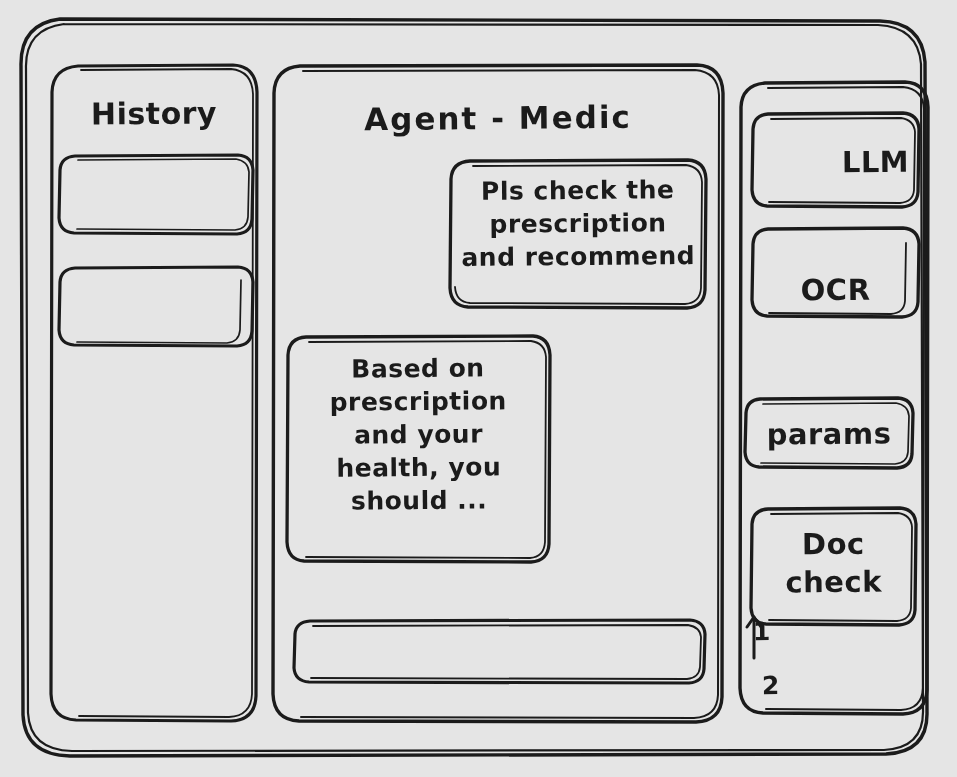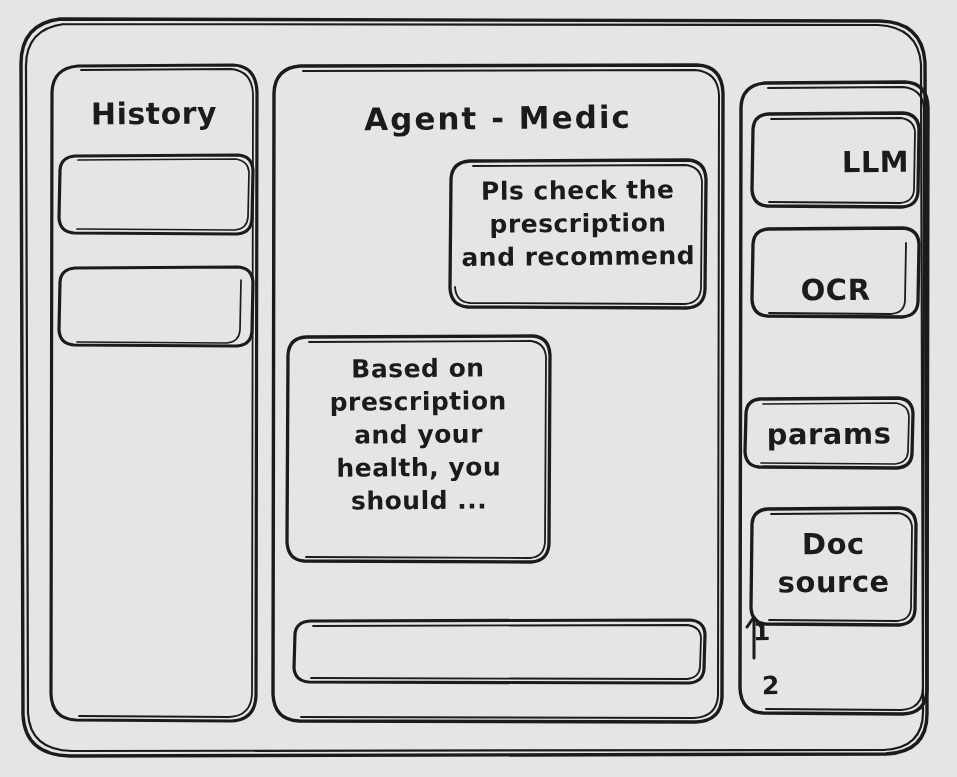--- a/index.html
+++ b/index.html
@@ -137,20 +137,20 @@
   <div class="hit" style="left:752px; top:228px; width:167px; height:89px;margin-top:16px;">
     <div class="tx chip-text" style="left:0; top:27px; width:167px;">OCR</div>
   </div>
 
   <div class="hit" style="left:745px; top:398px; width:168px; height:85px;">
     <div class="tx chip-text" style="left:0; top:17px; width:168px;">params</div>
   </div>
 
   <div class="hit" style="left:751px; top:508px; width:165px; height:117px;">
     <div class="tx chip-text" style="left:0; top:17px; width:165px;">Doc
-source</div>
+check</div>
   </div>
 
   <div class="tx num-text" style="left:753px; top:615px; width:40px;">1</div>
 
   <div class="tx num-text" style="left:762px; top:669px; width:40px;">2</div>
 
 </div>
 
 </body></html>

